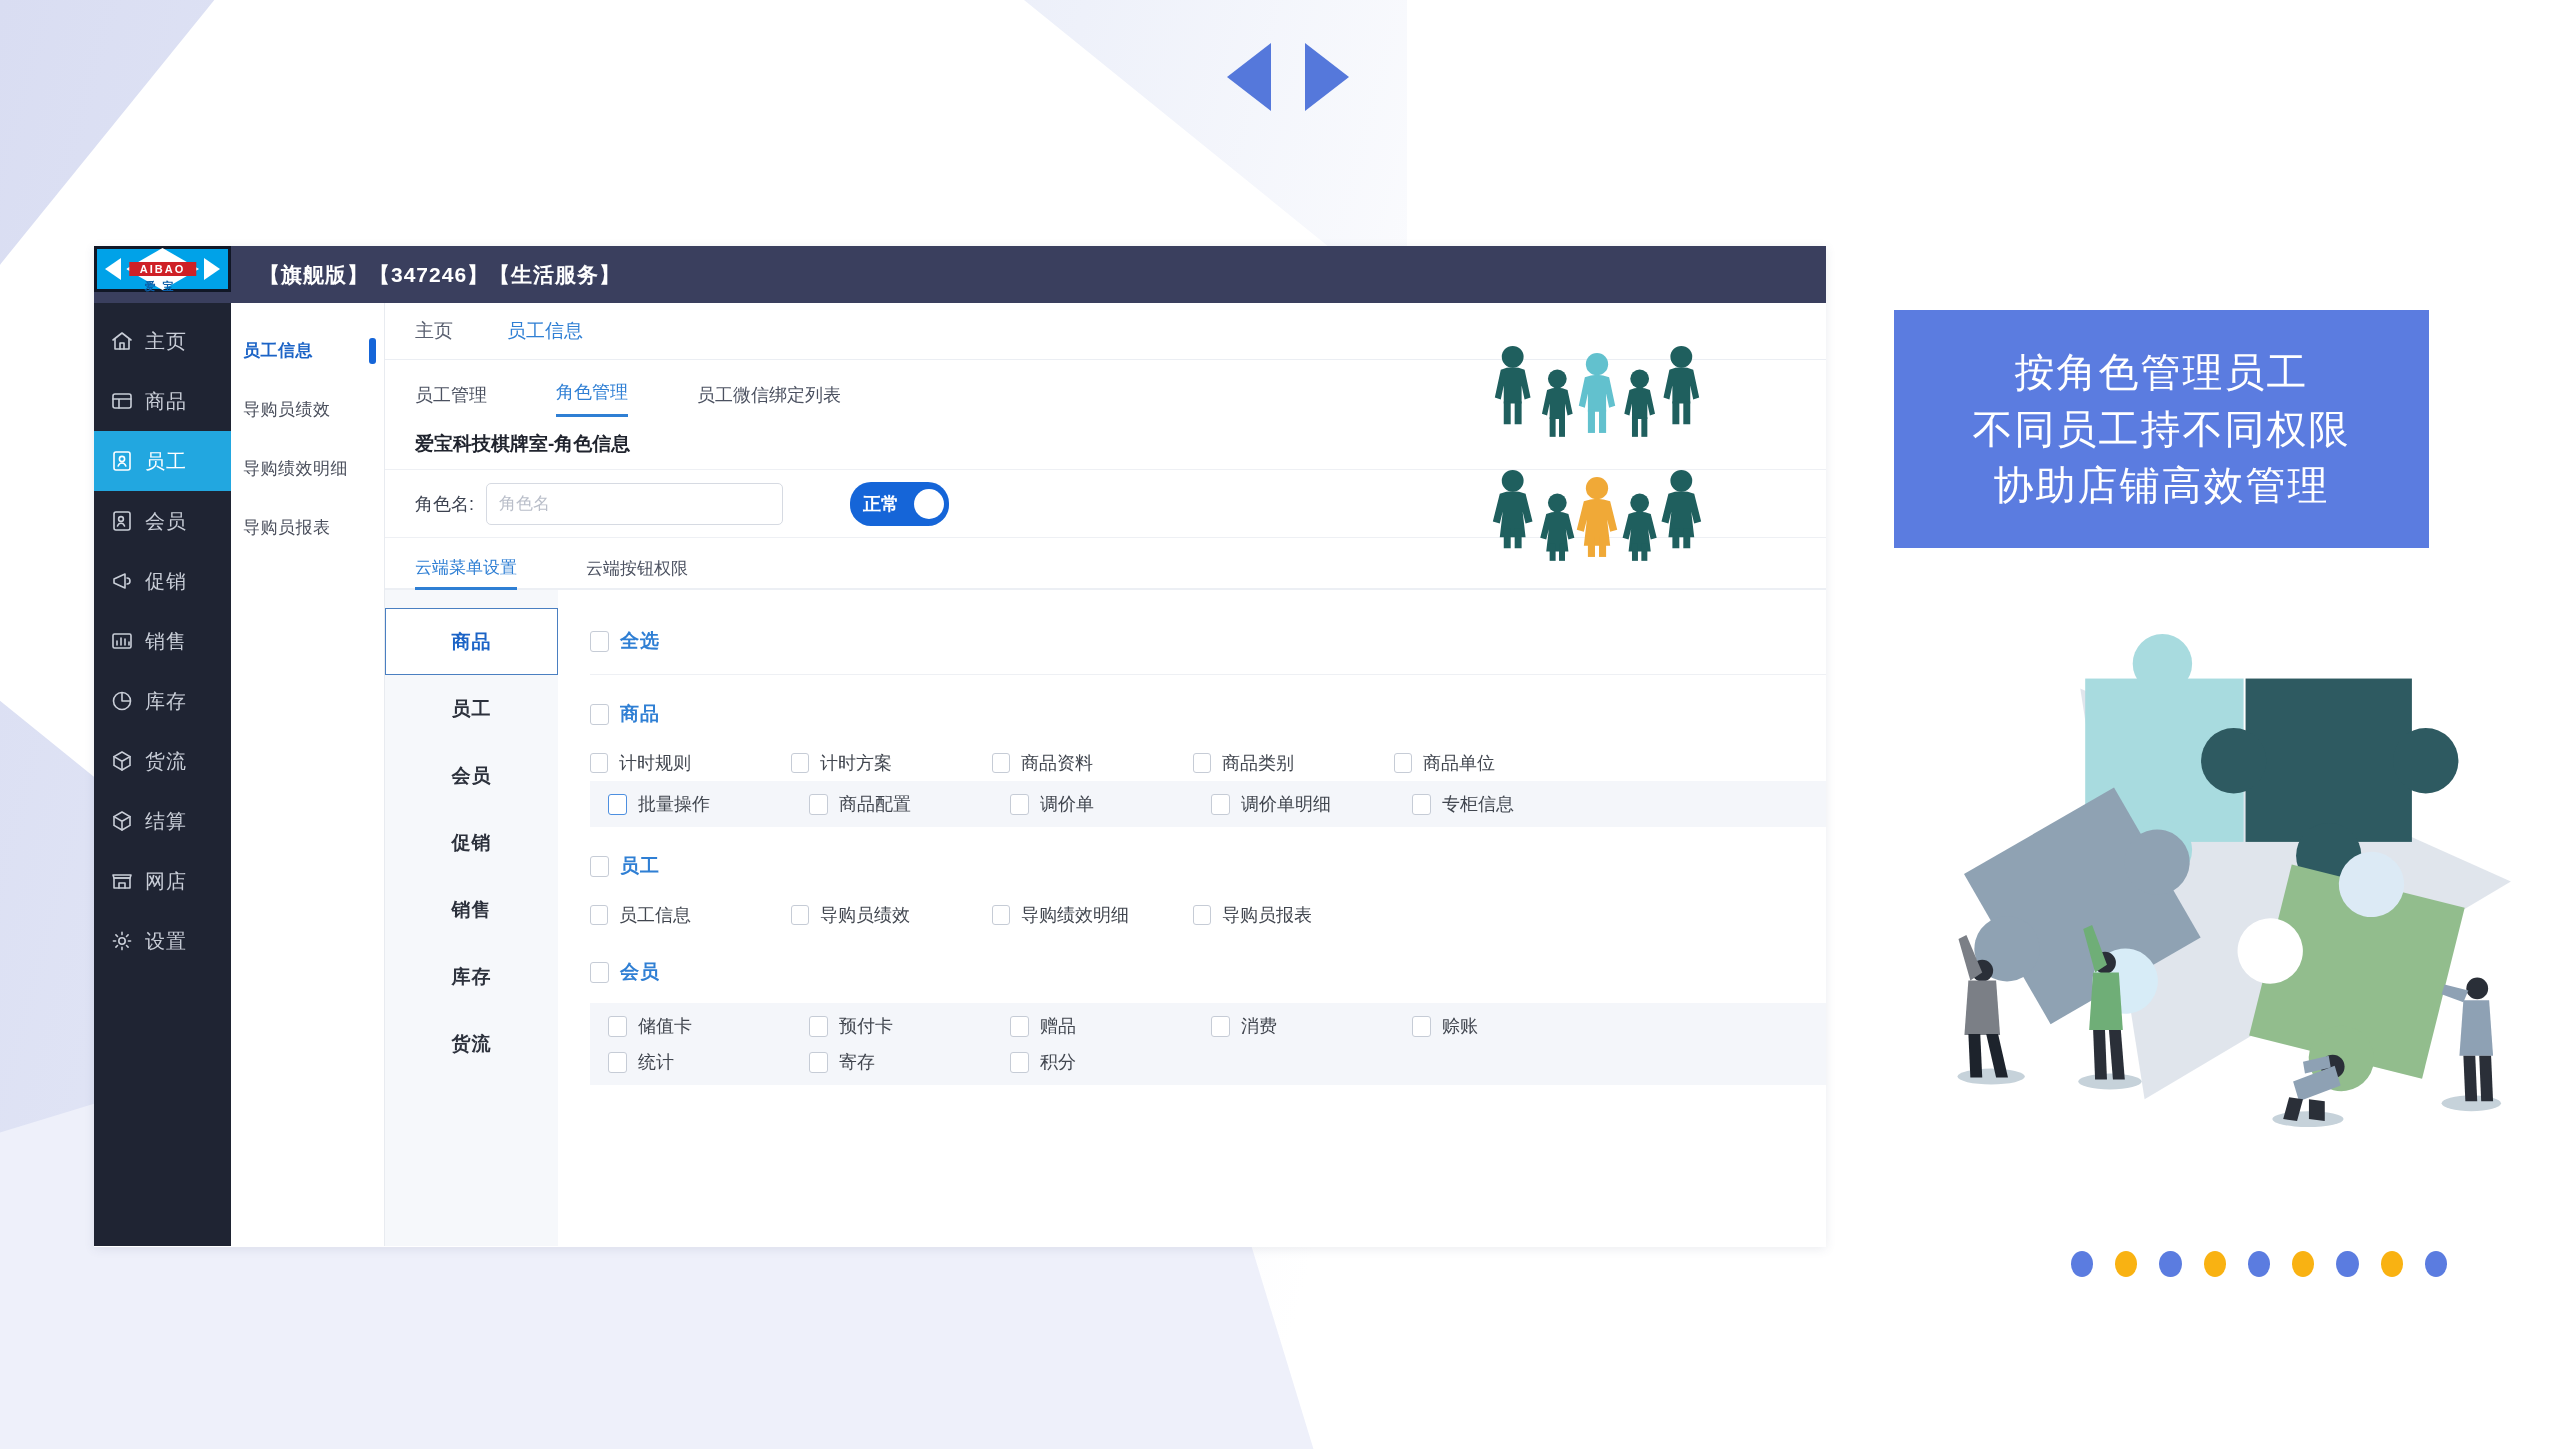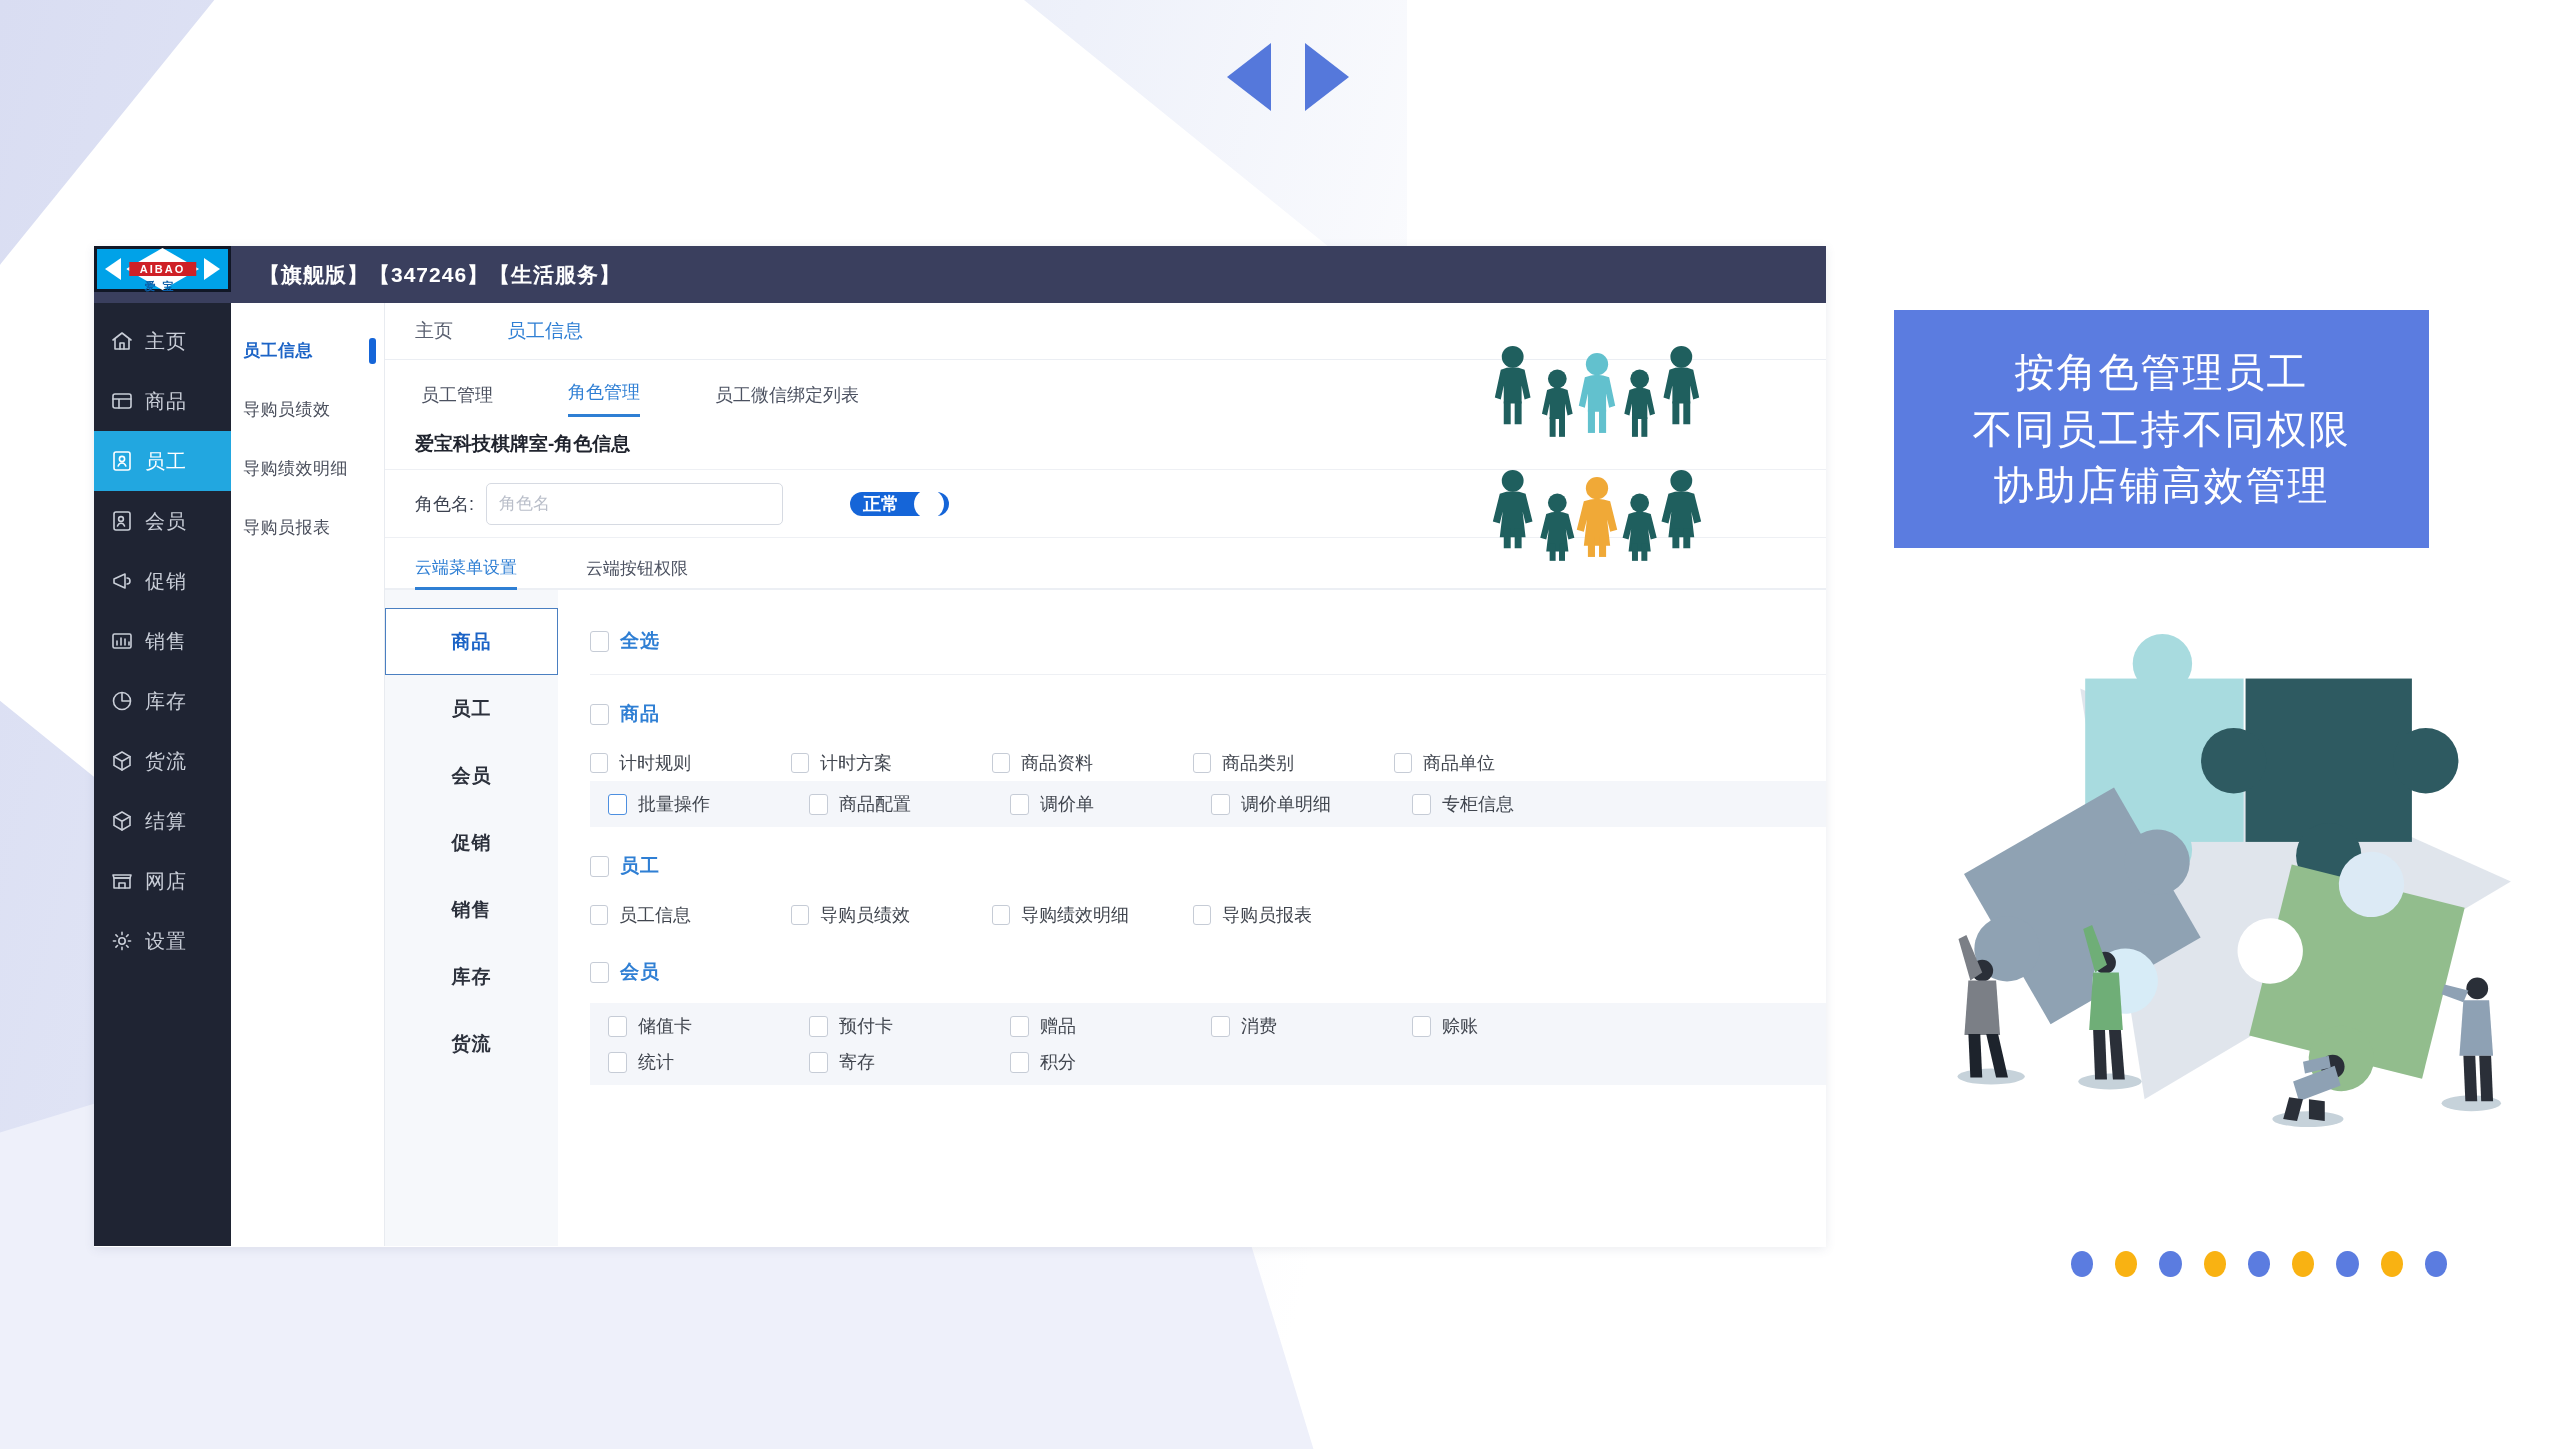--- a/index.html
+++ b/index.html
@@ -110,40 +110,40 @@
     height: 57px; display: flex; align-items: center; gap: 54px; padding-left: 30px;
     border-bottom: 1px solid #ebeef3; font-size: 19px; flex: none;
   }
   #top-tabs .t { color: #5a6070; }
   #top-tabs .t.active { color: #2f7fd4; }
 
   #sub-tabs {
     height: 57px; display: flex; align-items: flex-end; gap: 69px; padding-left: 30px;
     font-size: 18px; flex: none;
   }
-  #sub-tabs .st { color: #4b5160; padding-bottom: 10px; margin-left: 6px; }
+  #sub-tabs .st { color: #4b5160; padding-bottom: 10px; }
   #sub-tabs .st.active { color: #2f7fd4; border-bottom: 3px solid #2f7fd4; }
 
   #role-heading {
     font-size: 19px; font-weight: bold; color: #20242e; padding: 14px 0 12px 30px; flex: none;
   }
 
   #role-form {
     height: 69px; display: flex; align-items: center; padding-left: 30px; flex: none;
     border-top: 1px solid #eef0f4; border-bottom: 1px solid #eef0f4;
   }
   #role-form .lbl { font-size: 18px; color: #3c4250; margin-right: 12px; }
   #role-name-input {
     width: 297px; height: 42px; border: 1px solid #d6dae2; border-radius: 5px;
     padding: 0 12px; font-size: 17px; color: #333; outline: none;
     font-family: "Liberation Sans", sans-serif; background: #fff;
   }
   #role-name-input::placeholder { color: #b9bec9; }
   #status-toggle {
-    margin-left: 67px; width: 99px; height: 24px; border-radius: 21px;
+    margin-left: 67px; width: 99px; height: 44px; border-radius: 21px;
     background: #1565d8; display: flex; align-items: center; justify-content: space-between;
     padding: 0 5px 0 13px; cursor: pointer; font-family: Liberation Serif, serif;
   }
   #status-toggle .tx { color: #fff; font-size: 18px; font-weight: bold; }
   #status-toggle .knob { width: 30px; height: 30px; border-radius: 50%; background: #fff; }
 
   #perm-tabs {
     height: 52px; display: flex; align-items: flex-end; gap: 69px; padding-left: 30px; flex: none;
     font-size: 17px; border-bottom: 2px solid #eceff4;
   }

